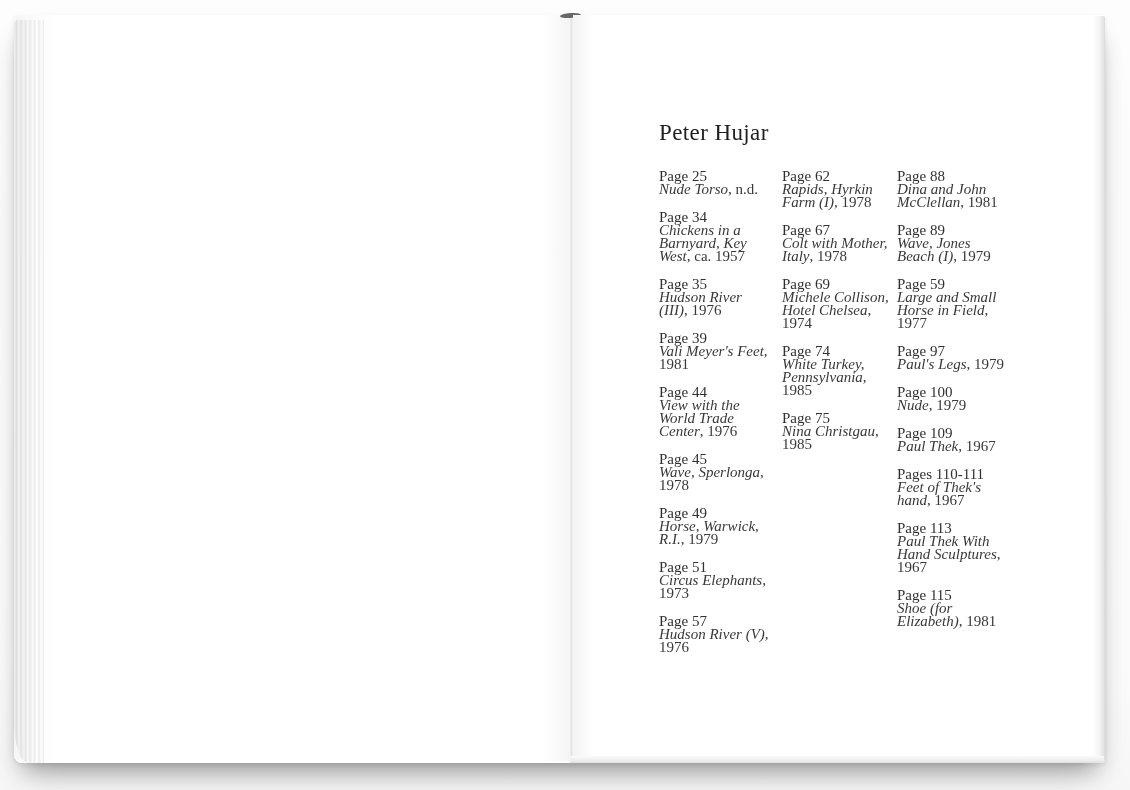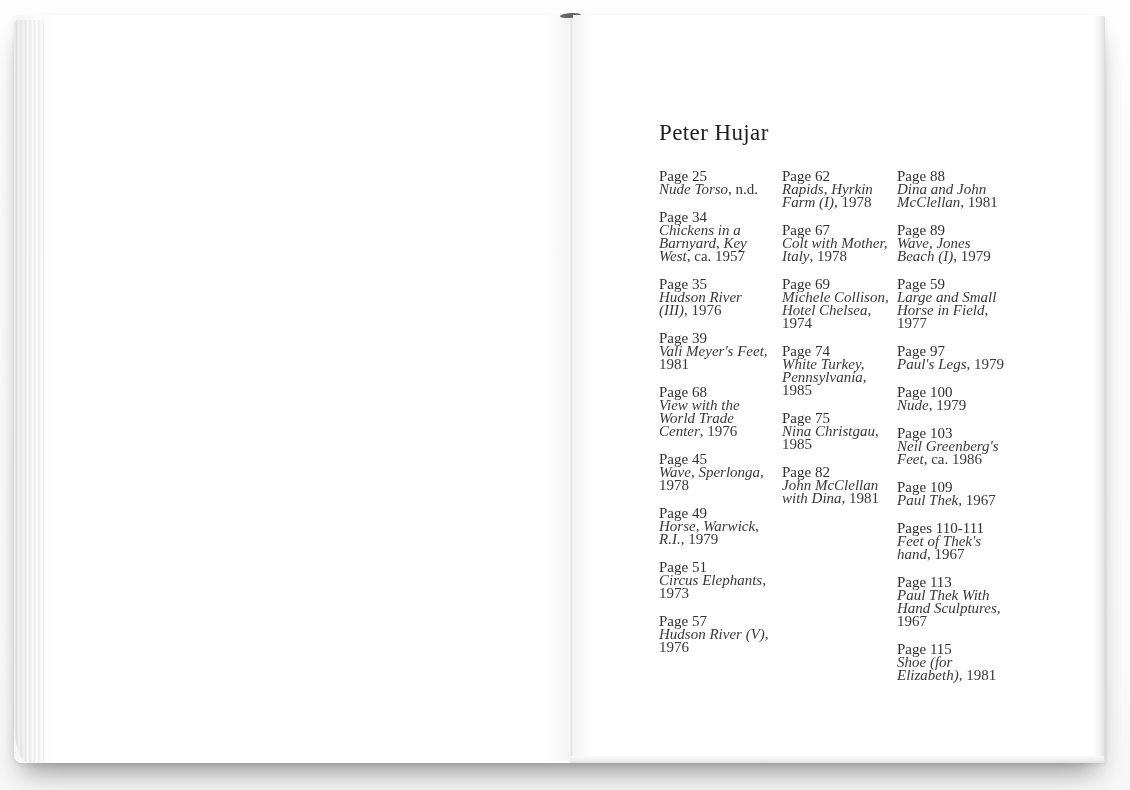--- a/index.html
+++ b/index.html
@@ -153,21 +153,21 @@
         </div>
         <div class="entry">
           <div class="entry-page">Page 35</div>
           <div class="entry-title"><em>Hudson River (III)</em>, 1976</div>
         </div>
         <div class="entry">
           <div class="entry-page">Page 39</div>
           <div class="entry-title"><em>Vali Meyer's Feet</em>, 1981</div>
         </div>
         <div class="entry">
-          <div class="entry-page">Page 68</div>
+          <div class="entry-page">Page 44</div>
           <div class="entry-title"><em>View with the World Trade Center</em>, 1976</div>
         </div>
         <div class="entry">
           <div class="entry-page">Page 45</div>
           <div class="entry-title"><em>Wave, Sperlonga</em>, 1978</div>
         </div>
         <div class="entry">
           <div class="entry-page">Page 49</div>
           <div class="entry-title"><em>Horse, Warwick, R.I.</em>, 1979</div>
         </div>
@@ -194,24 +194,20 @@
           <div class="entry-title"><em>Michele Collison, Hotel Chelsea</em>, 1974</div>
         </div>
         <div class="entry">
           <div class="entry-page">Page 74</div>
           <div class="entry-title"><em>White Turkey, Pennsylvania</em>, 1985</div>
         </div>
         <div class="entry">
           <div class="entry-page">Page 75</div>
           <div class="entry-title"><em>Nina Christgau</em>, 1985</div>
         </div>
-        <div class="entry">
-          <div class="entry-page">Page 82</div>
-          <div class="entry-title"><em>John McClellan with Dina</em>, 1981</div>
-        </div>
       </div>
     <div class="index-col col-3">
         <div class="entry">
           <div class="entry-page">Page 88</div>
           <div class="entry-title"><em>Dina and John McClellan</em>, 1981</div>
         </div>
         <div class="entry">
           <div class="entry-page">Page 89</div>
           <div class="entry-title"><em>Wave, Jones Beach (I)</em>, 1979</div>
         </div>
@@ -219,24 +215,20 @@
           <div class="entry-page">Page 59</div>
           <div class="entry-title"><em>Large and Small Horse in Field</em>, 1977</div>
         </div>
         <div class="entry">
           <div class="entry-page">Page 97</div>
           <div class="entry-title"><em>Paul's Legs</em>, 1979</div>
         </div>
         <div class="entry">
           <div class="entry-page">Page 100</div>
           <div class="entry-title"><em>Nude</em>, 1979</div>
-        </div>
-        <div class="entry">
-          <div class="entry-page">Page 103</div>
-          <div class="entry-title"><em>Neil Greenberg's Feet</em>, ca. 1986</div>
         </div>
         <div class="entry">
           <div class="entry-page">Page 109</div>
           <div class="entry-title"><em>Paul Thek</em>, 1967</div>
         </div>
         <div class="entry">
           <div class="entry-page">Pages 110-111</div>
           <div class="entry-title"><em>Feet of Thek's hand</em>, 1967</div>
         </div>
         <div class="entry">

